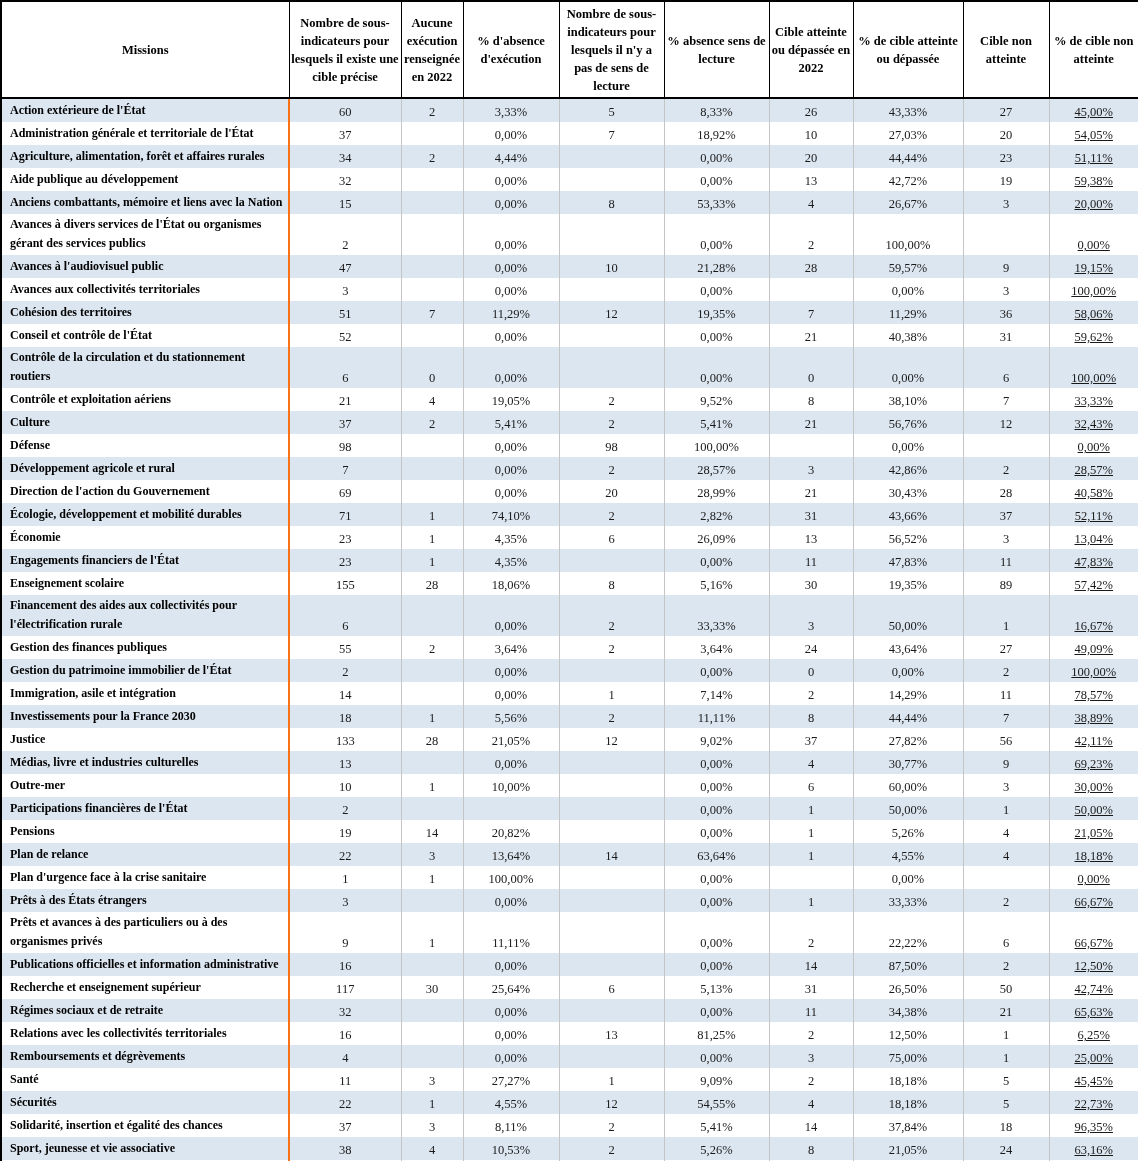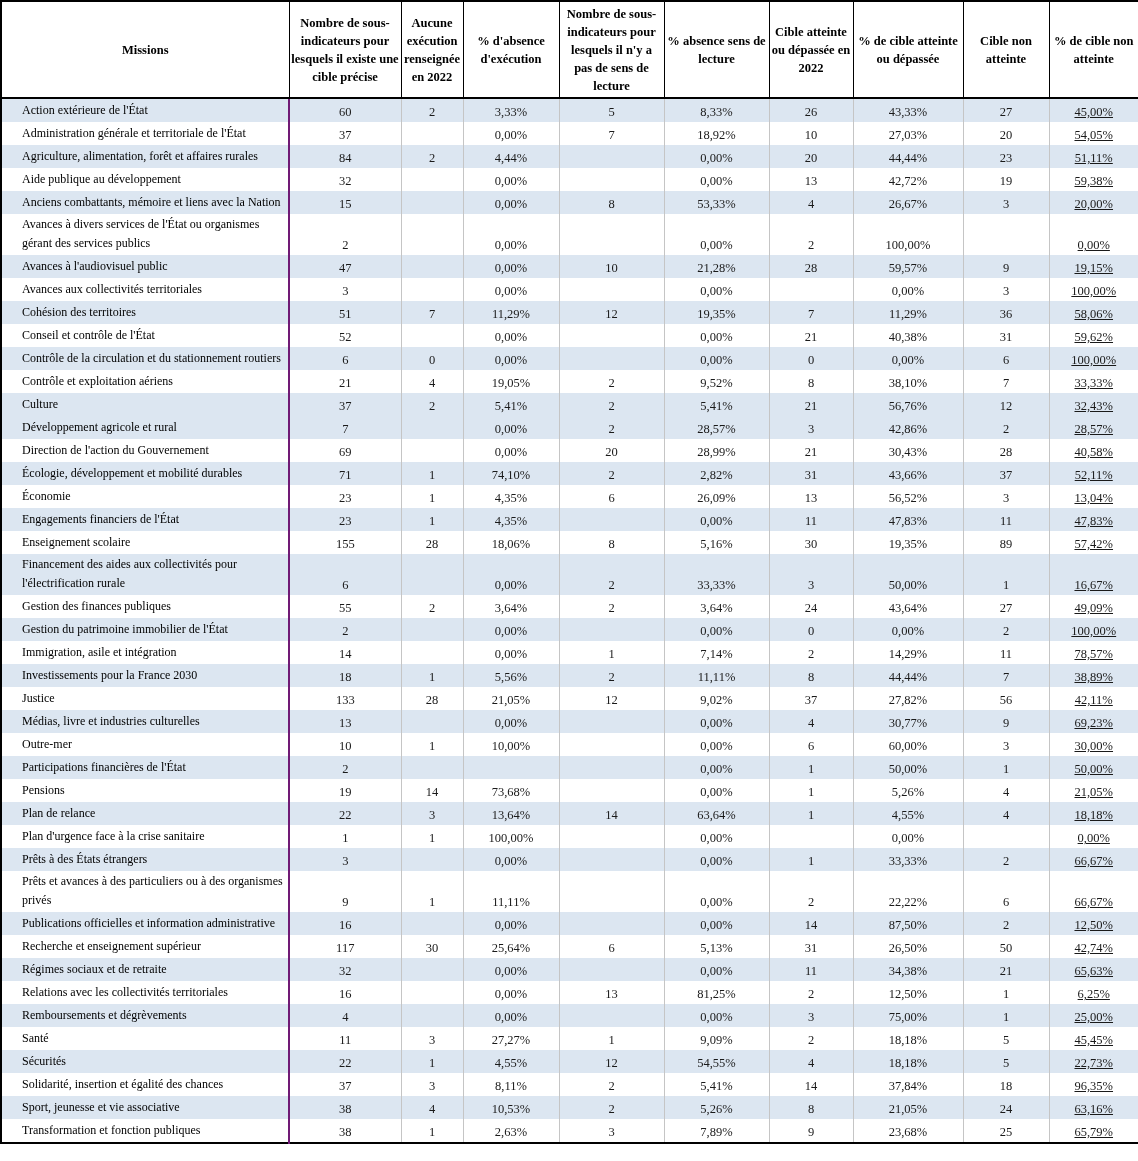--- a/index.html
+++ b/index.html
@@ -7,22 +7,22 @@
   table { border-collapse:collapse; table-layout:fixed; width:1138px; border:2px solid #000; }
   thead tr { height:97px; }
   th {
     border:1px solid #000; border-bottom:2px solid #000;
     font-weight:bold; font-size:12.5px; line-height:18px;
     text-align:center; vertical-align:middle; padding:2px 1px; background:#fff; color:#000;
     overflow:hidden;
   }
   td { height:20px; vertical-align:bottom; padding:1px 3px 2px 3px; font-size:12.5px; color:#1a1a1a; }
   td.mission {
-    font-weight:normal; color:#000; text-align:left; font-size:12px;
-    border-right:2px solid #701a75; padding-left:20px; line-height:19px;
+    font-weight:bold; color:#000; text-align:left; font-size:12px;
+    border-right:2px solid #f97316; padding-left:8px; line-height:19px;
   }
   td.num { text-align:center; border-right:1px solid #c5c5c5; position:relative; }
   td.num:last-child { border-right:none;text-decoration:underline; }
   tr.band td { background:#dce6f1; }
 </style>
 </head>
 <body>
 
 <table>
   <colgroup>
@@ -71,21 +71,21 @@
         <td class="num"><span>0,00%</span></td>
         <td class="num"><span>7</span></td>
         <td class="num"><span>18,92%</span></td>
         <td class="num"><span>10</span></td>
         <td class="num"><span>27,03%</span></td>
         <td class="num"><span>20</span></td>
         <td class="num"><span>54,05%</span></td>
       </tr>
       <tr class="band">
         <td class="mission">Agriculture, alimentation, forêt et affaires rurales</td>
-        <td class="num"><span>84</span></td>
+        <td class="num"><span>34</span></td>
         <td class="num"><span>2</span></td>
         <td class="num"><span>4,44%</span></td>
         <td class="num"><span></span></td>
         <td class="num"><span>0,00%</span></td>
         <td class="num"><span>20</span></td>
         <td class="num"><span>44,44%</span></td>
         <td class="num"><span>23</span></td>
         <td class="num"><span>51,11%</span></td>
       </tr>
       <tr>
@@ -201,20 +201,32 @@
         <td class="num"><span>37</span></td>
         <td class="num"><span>2</span></td>
         <td class="num"><span>5,41%</span></td>
         <td class="num"><span>2</span></td>
         <td class="num"><span>5,41%</span></td>
         <td class="num"><span>21</span></td>
         <td class="num"><span>56,76%</span></td>
         <td class="num"><span>12</span></td>
         <td class="num"><span>32,43%</span></td>
       </tr>
+      <tr>
+        <td class="mission">Défense</td>
+        <td class="num"><span>98</span></td>
+        <td class="num"><span></span></td>
+        <td class="num"><span>0,00%</span></td>
+        <td class="num"><span>98</span></td>
+        <td class="num"><span>100,00%</span></td>
+        <td class="num"><span></span></td>
+        <td class="num"><span>0,00%</span></td>
+        <td class="num"><span></span></td>
+        <td class="num"><span>0,00%</span></td>
+      </tr>
       <tr class="band">
         <td class="mission">Développement agricole et rural</td>
         <td class="num"><span>7</span></td>
         <td class="num"><span></span></td>
         <td class="num"><span>0,00%</span></td>
         <td class="num"><span>2</span></td>
         <td class="num"><span>28,57%</span></td>
         <td class="num"><span>3</span></td>
         <td class="num"><span>42,86%</span></td>
         <td class="num"><span>2</span></td>
@@ -385,21 +397,21 @@
         <td class="num"><span>0,00%</span></td>
         <td class="num"><span>1</span></td>
         <td class="num"><span>50,00%</span></td>
         <td class="num"><span>1</span></td>
         <td class="num"><span>50,00%</span></td>
       </tr>
       <tr>
         <td class="mission">Pensions</td>
         <td class="num"><span>19</span></td>
         <td class="num"><span>14</span></td>
-        <td class="num"><span>73,68%</span></td>
+        <td class="num"><span>20,82%</span></td>
         <td class="num"><span></span></td>
         <td class="num"><span>0,00%</span></td>
         <td class="num"><span>1</span></td>
         <td class="num"><span>5,26%</span></td>
         <td class="num"><span>4</span></td>
         <td class="num"><span>21,05%</span></td>
       </tr>
       <tr class="band">
         <td class="mission">Plan de relance</td>
         <td class="num"><span>22</span></td>

